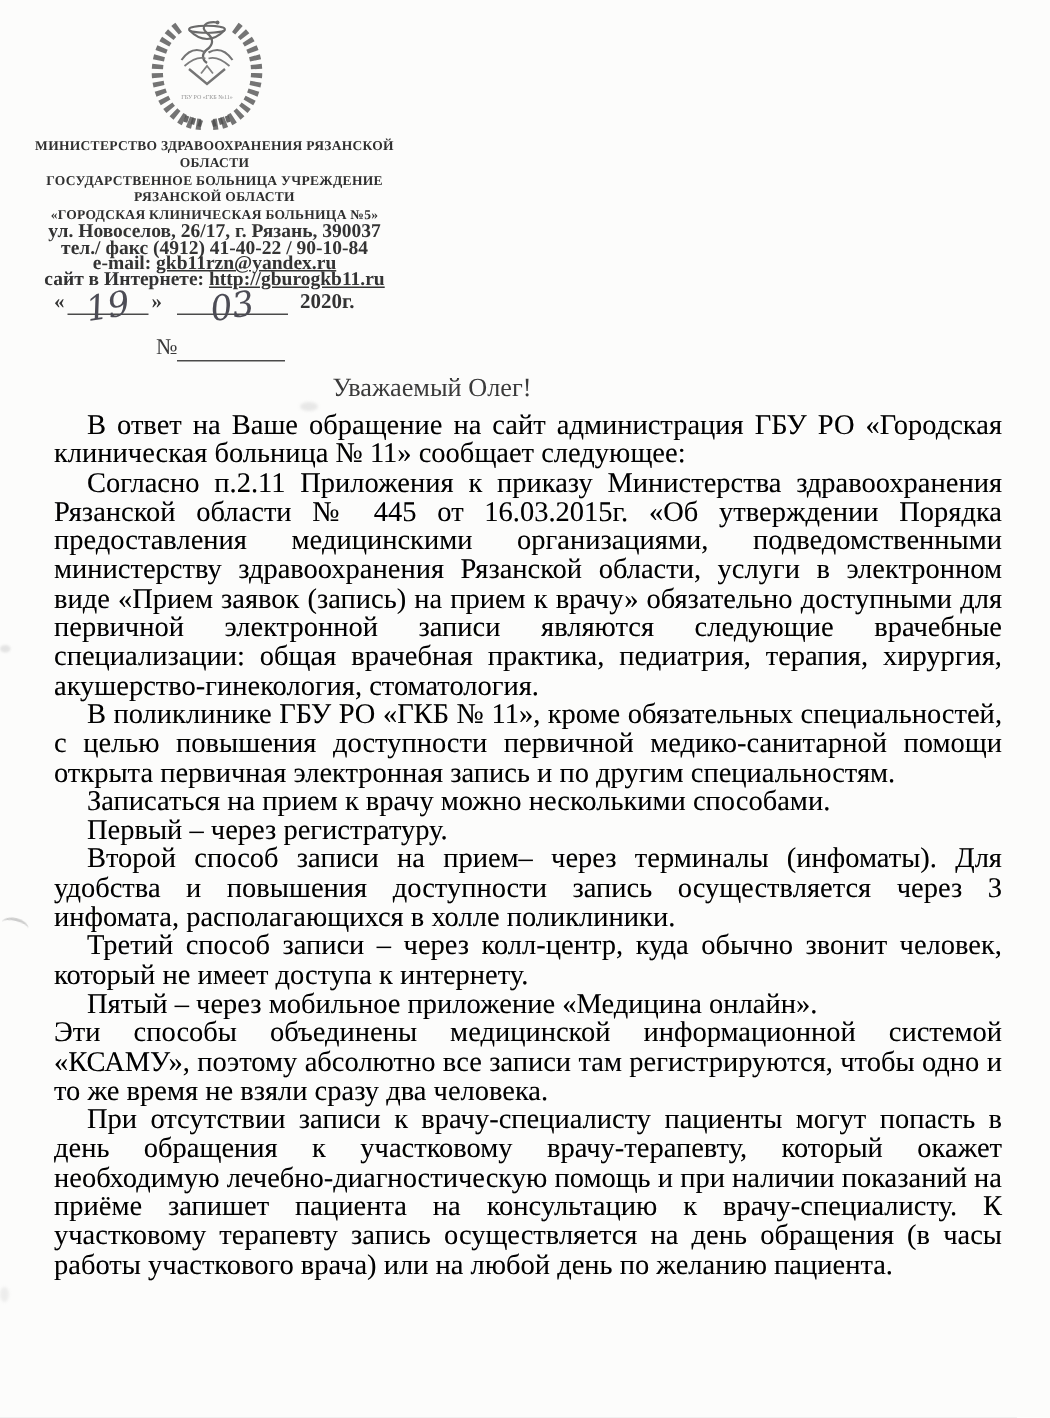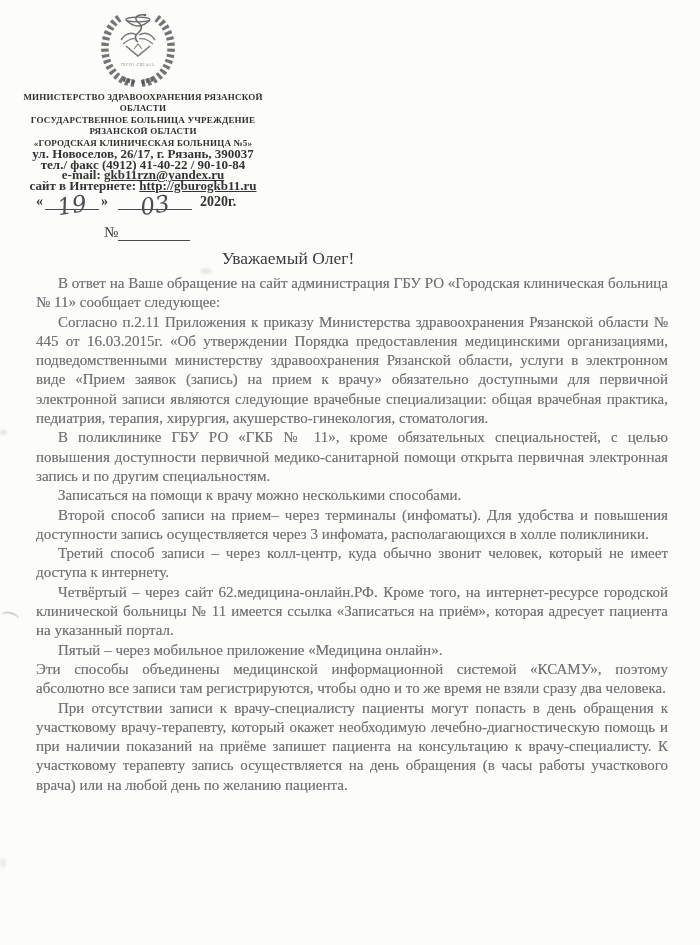--- a/index.html
+++ b/index.html
@@ -53,23 +53,23 @@
     display:inline-block; width:72px; height:17px;
     border-bottom:1.2px solid #4a4a4a; vertical-align:bottom;
   }
   
   .salutation {
     position:absolute; top:248px; left:0; width:576px;
     text-align:center; font-size:17.5px; color:#3a3a3a;
   }
   .body-text {
     position:absolute; top:274px; left:36px; width:632px;
-    font-size:15px; line-height:19.3px;
+    font-size:19px; line-height:19.3px;
     text-align:justify;
-    color:#737373;
+    color:#000000;
     text-shadow:0 0 .4px rgba(70,70,70,.45);
   }
   .body-text p { margin:0; }
   .body-text p.indent { text-indent:22px; }
   
   .artifact { position:absolute; pointer-events:none; }
   .a1 { top:612px; left:1px; width:18px; height:10px;
         border-top:2px solid #b5b5b5; border-radius:60% 60% 0 0;
         transform:rotate(14deg); opacity:.65; filter:blur(.4px); }
   .a2 { top:268px; left:200px; width:12px; height:6px;
@@ -128,24 +128,24 @@
   <div class="numline">
     <span>№</span><span class="num-blank"></span>
   </div>
 
   <div class="salutation">Уважаемый Олег!</div>
 
   <div class="body-text">
     <p class="indent">В ответ на Ваше обращение на сайт администрация ГБУ РО «Городская клиническая больница № 11» сообщает следующее:</p>
     <p class="indent">Согласно п.2.11 Приложения к приказу Министерства здравоохранения Рязанской области № 445 от 16.03.2015г. «Об утверждении Порядка предоставления медицинскими организациями, подведомственными министерству здравоохранения Рязанской области, услуги в электронном виде «Прием заявок (запись) на прием к врачу» обязательно доступными  для первичной электронной записи являются следующие врачебные специализации: общая врачебная практика, педиатрия, терапия, хирургия, акушерство-гинекология, стоматология.</p>
     <p class="indent">В поликлинике ГБУ РО «ГКБ № 11», кроме обязательных специальностей, с целью повышения доступности первичной медико-санитарной помощи открыта первичная электронная запись и по другим специальностям.</p>
-    <p class="indent">Записаться на помощи к врачу можно несколькими способами.</p>
+    <p class="indent">Записаться на прием к врачу можно несколькими способами.</p>
+    <p class="indent">Первый – через регистратуру.</p>
     <p class="indent">Второй способ записи на прием– через терминалы (инфоматы). Для удобства и повышения доступности запись осуществляется через 3 инфомата, располагающихся в холле поликлиники.</p>
     <p class="indent">Третий способ записи – через колл-центр, куда обычно звонит человек, который не имеет доступа к интернету.</p>
-    <p class="indent">Четвёртый – через сайт 62.медицина-онлайн.РФ. Кроме того, на интернет-ресурсе городской клинической больницы № 11 имеется ссылка «Записаться на приём», которая адресует пациента на указанный портал.</p>
     <p class="indent">Пятый – через мобильное приложение «Медицина онлайн».</p>
     <p>Эти способы объединены медицинской информационной системой «КСАМУ», поэтому абсолютно все записи там регистрируются, чтобы одно и то же время не взяли сразу два человека.</p>
     <p class="indent">При отсутствии записи к врачу-специалисту пациенты могут попасть в день обращения к участковому врачу-терапевту, который окажет необходимую лечебно-диагностическую помощь и при наличии показаний на приёме запишет пациента на консультацию к врачу-специалисту. К участковому терапевту запись осуществляется на день обращения (в часы работы участкового врача) или на любой день по желанию пациента.</p>
   </div>
 
   <div class="artifact a1"></div>
   <div class="artifact a2"></div>
   <div class="artifact a3"></div>
   <div class="artifact a4"></div>
 

